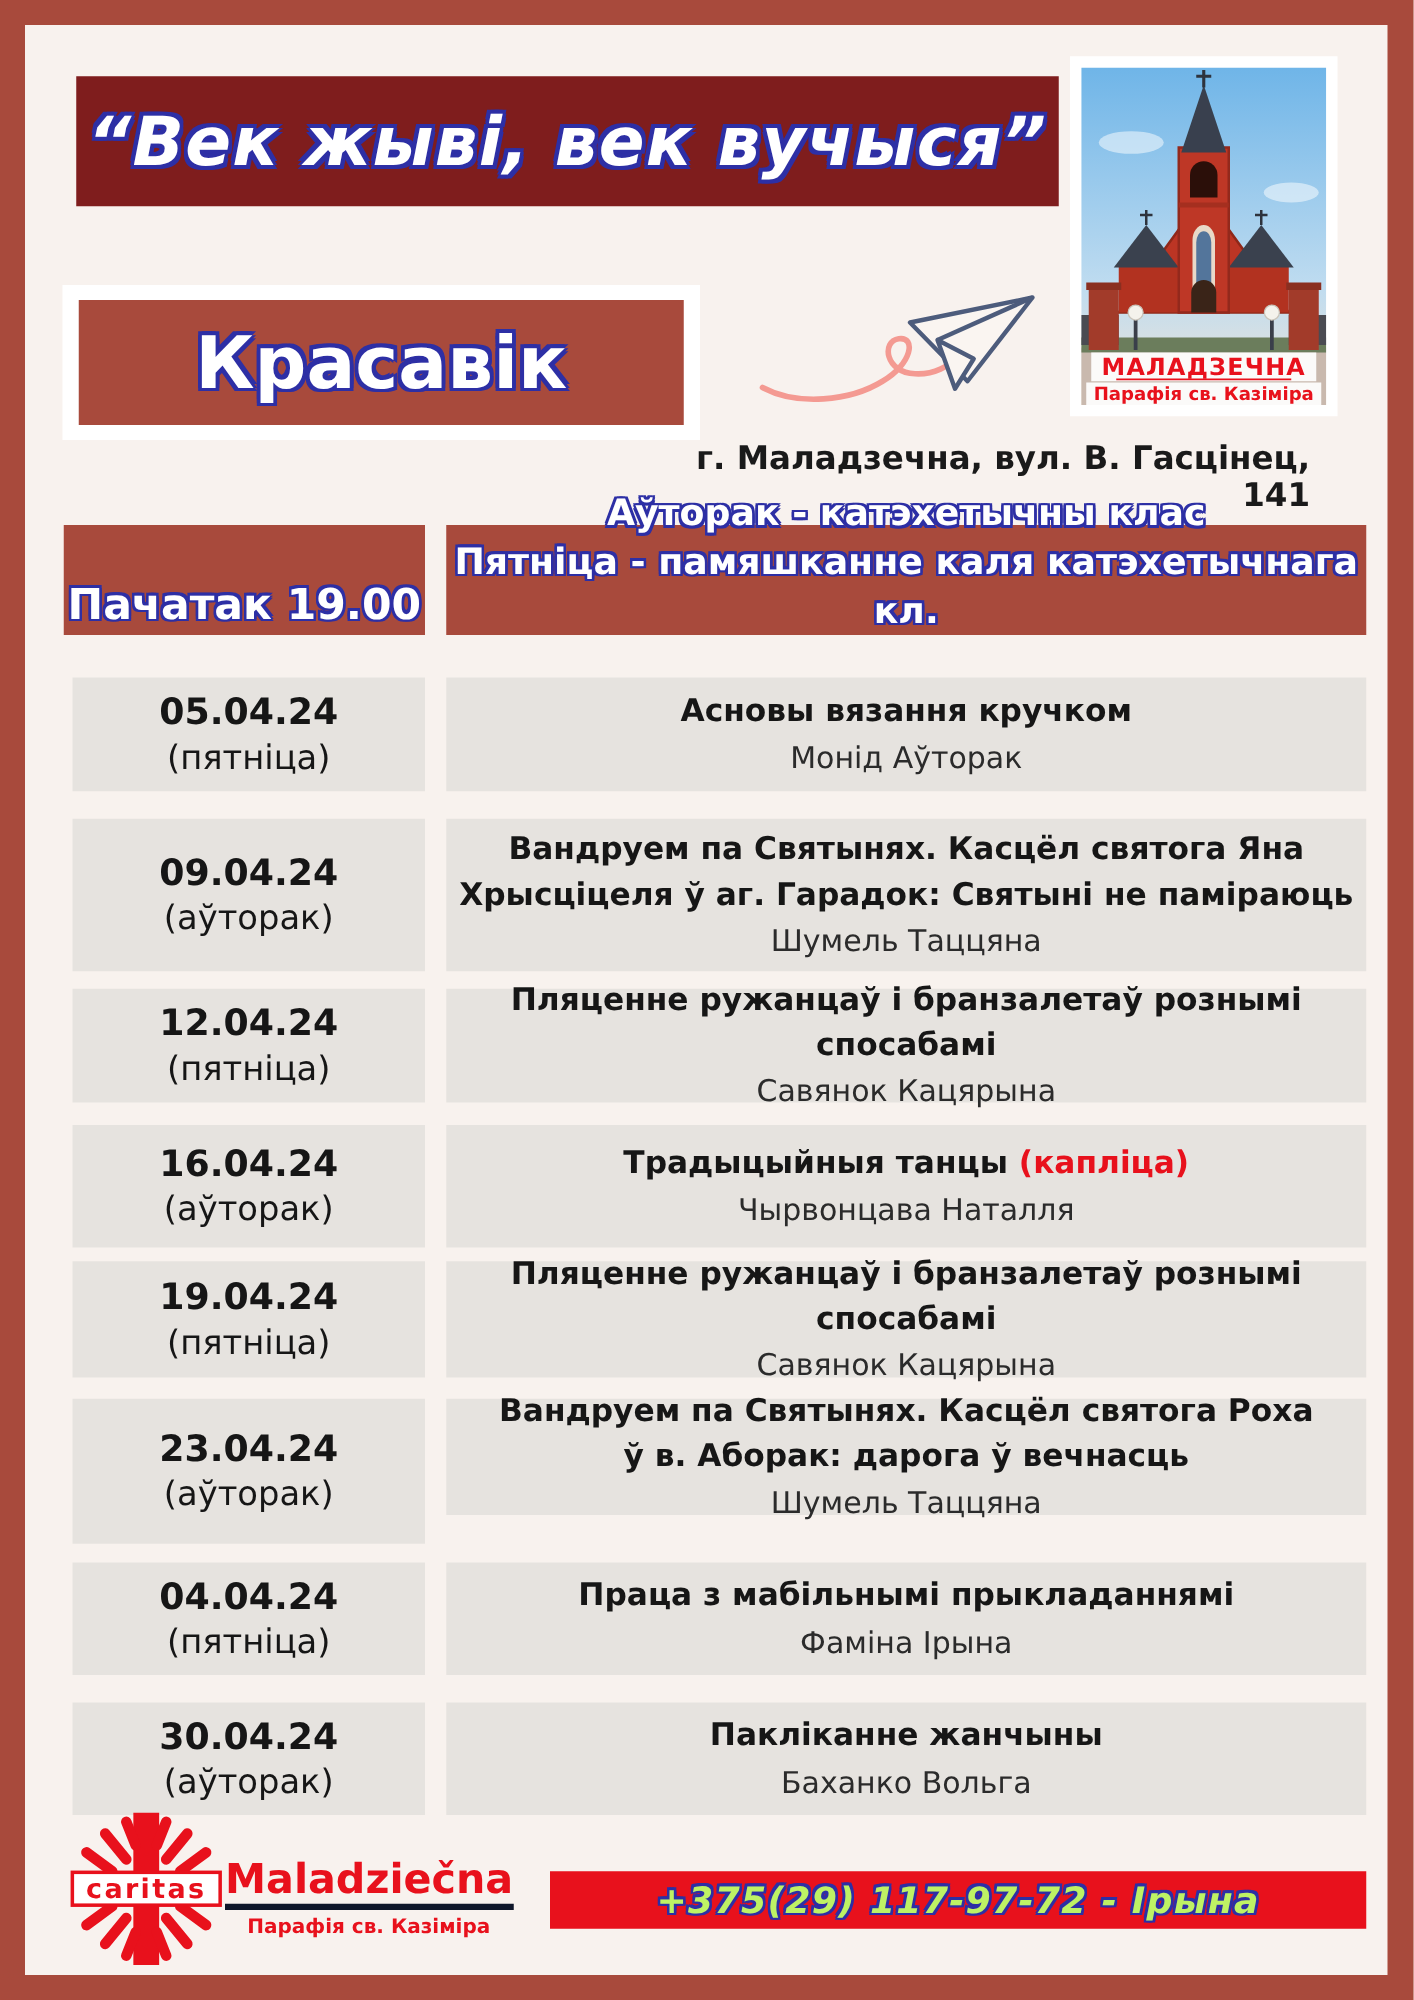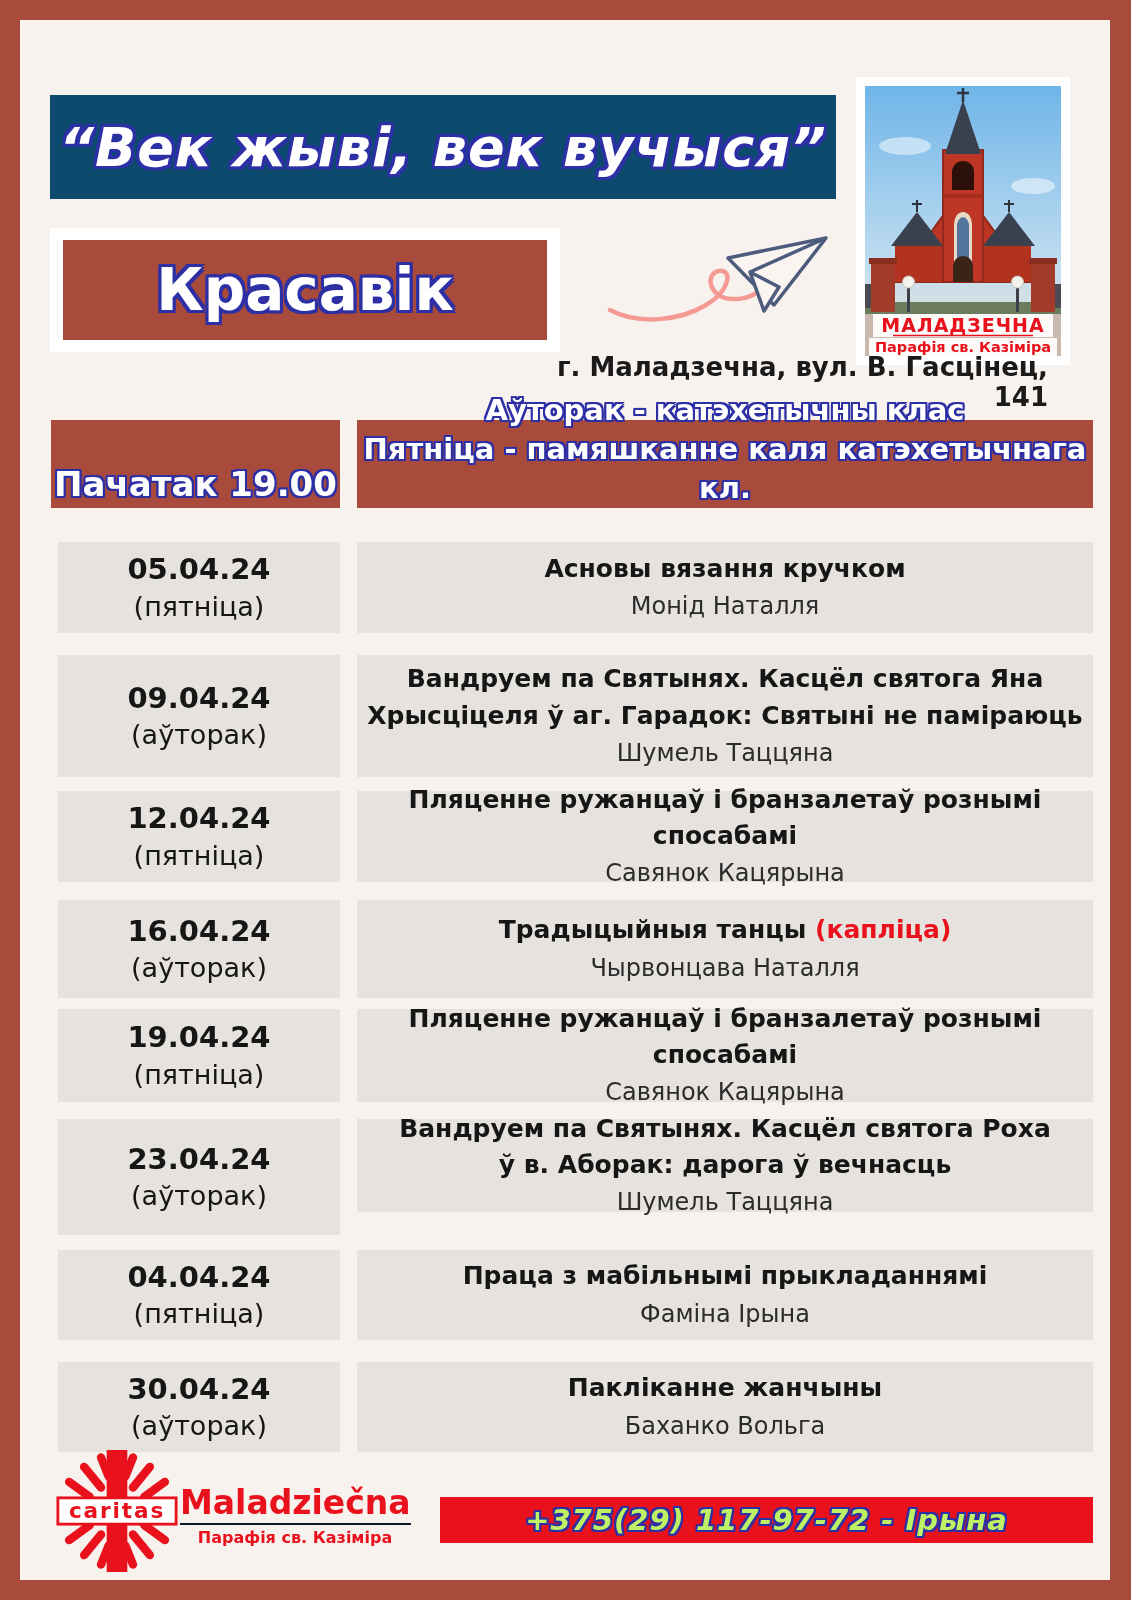--- a/index.html
+++ b/index.html
@@ -2,37 +2,37 @@
 <html><head>
 <meta charset="utf-8">
 <style>
   html,body{margin:0;padding:0;}
   body{font-family:"DejaVu Sans","Liberation Sans",sans-serif;}
   .page{position:relative;width:1131px;height:1600px;background:#A84A3C;overflow:hidden;}
   .inner{position:absolute;left:20px;top:20px;right:21px;bottom:20px;background:#F8F2EE;}
   .abs{position:absolute;}
 
   
-  .quote-banner{left:50px;top:61px;width:786px;height:104px;background:#0c4a6e;
-    display:flex;align-items:center;justify-content:center;margin-top:34px;}
+  .quote-banner{left:61px;top:61px;width:786px;height:104px;background:#7f1d1d;
+    display:flex;align-items:center;justify-content:center;}
   .quote-text{color:#fff;font-size:54px;font-weight:bold;font-style:italic;letter-spacing:1px;
     text-shadow:-3px -3px 0 #2D2FA5,3px -3px 0 #2D2FA5,-3px 3px 0 #2D2FA5,3px 3px 0 #2D2FA5,
       -3px 0 0 #2D2FA5,3px 0 0 #2D2FA5,0 -3px 0 #2D2FA5,0 3px 0 #2D2FA5;}
 
   
   .month-white{left:50px;top:228px;width:510px;height:124px;background:#fff;}
   .month-brown{left:63px;top:240px;width:484px;height:100px;background:#A84A3C;
     display:flex;align-items:center;justify-content:center;}
   .month-text{color:#fff;font-size:58px;font-weight:bold;
     text-shadow:-3px -3px 0 #2D2FA5,3px -3px 0 #2D2FA5,-3px 3px 0 #2D2FA5,3px 3px 0 #2D2FA5,
       -3px 0 0 #2D2FA5,3px 0 0 #2D2FA5,0 -3px 0 #2D2FA5,0 3px 0 #2D2FA5;}
 
   
   .church-frame{left:856px;top:45px;width:214px;height:288px;background:#fff;
-    display:flex;align-items:center;justify-content:center;margin-top:32px;}
+    display:flex;align-items:center;justify-content:center;}
 
   .plane-wrap{left:598px;top:208px;width:242px;height:124px;}
 
   .address{left:500px;top:352px;width:548px;text-align:right;font-size:26px;font-weight:bold;color:#1A1A1A;}
 
   
   .bar{background:#A84A3C;display:flex;align-items:flex-end;justify-content:center;text-align:center;}
   .bar-start{left:51px;top:420px;width:289px;height:88px;}
   .bar-info{left:357px;top:420px;width:736px;height:88px;}
   .bar-text{color:#fff;font-weight:bold;white-space:pre-line;line-height:1.35;
@@ -48,21 +48,21 @@
     display:flex;flex-direction:column;align-items:center;justify-content:center;text-align:center;}
   .d-date{font-size:29px;font-weight:bold;color:#161616;line-height:1.3;}
   .d-day{font-size:27px;color:#161616;line-height:1.3;}
   .ev-title{font-size:25px;font-weight:bold;color:#161616;line-height:1.45;white-space:pre-line;padding:0 6px;}
   .ev-title .red{color:#E8111C;}
   .ev-teacher{font-size:24px;color:#2B2B2B;line-height:1.45;margin-top:2px;}
 
   
   .caritas-logo{left:56px;top:1450px;width:122px;height:122px;}
   .caritas-textblock{left:180px;top:1486px;width:250px;}
-  .caritas-city{color:#E8111C;font-size:33px;font-weight:bold;border-bottom:2px solid #0f172a;
+  .caritas-city{color:#E8111C;font-size:33px;font-weight:bold;border-bottom:5px solid #0f172a;
     display:inline-block;padding-bottom:2px;line-height:1.05;}
   .caritas-parish{color:#E8111C;font-size:16px;font-weight:bold;margin-top:3px;text-align:center;width:230px;}
   .phone-bar{left:440px;top:1497px;width:653px;height:46px;background:#E8111C;
     display:flex;align-items:center;justify-content:center;}
   .phone-text{color:#bef264;font-size:29px;font-weight:bold;font-style:italic;letter-spacing:1px;
     text-shadow:-2px -2px 0 #2D2FA5,2px -2px 0 #2D2FA5,-2px 2px 0 #2D2FA5,2px 2px 0 #2D2FA5,
       -2px 0 0 #2D2FA5,2px 0 0 #2D2FA5,0 -2px 0 #2D2FA5,0 2px 0 #2D2FA5;}
 </style>
 </head>
 <body>
@@ -156,21 +156,21 @@
     <span class="bar-text">Аўторак - катэхетычны клас
 Пятніца - памяшканне каля катэхетычнага кл.</span>
   </div>
 
   <div class="date-cell" style="top:542px;height:91px;">
     <span class="d-date">05.04.24</span>
     <span class="d-day">(пятніца)</span>
   </div>
   <div class="event-cell" style="top:542px;height:91px;">
     <div class="ev-title"><span>Асновы вязання кручком</span> <span class="red"></span></div>
-    <div class="ev-teacher">Монід Наталля</div>
+    <div class="ev-teacher">Монід Аўторак</div>
   </div>
 
   <div class="date-cell" style="top:655px;height:122px;">
     <span class="d-date">09.04.24</span>
     <span class="d-day">(аўторак)</span>
   </div>
   <div class="event-cell" style="top:655px;height:122px;">
     <div class="ev-title"><span>Вандруем па Святынях. Касцёл святога Яна
 Хрысціцеля ў аг. Гарадок: Святыні не паміраюць</span> <span class="red"></span></div>
     <div class="ev-teacher">Шумель Таццяна</div>

